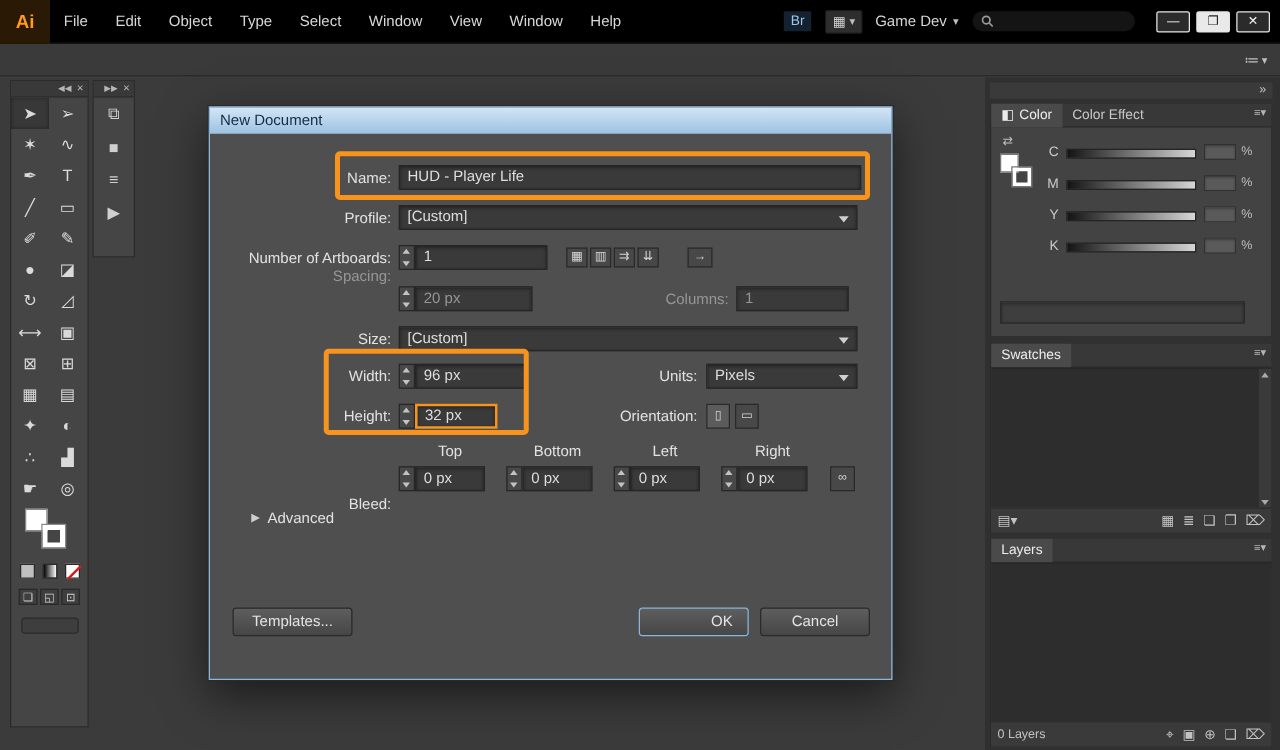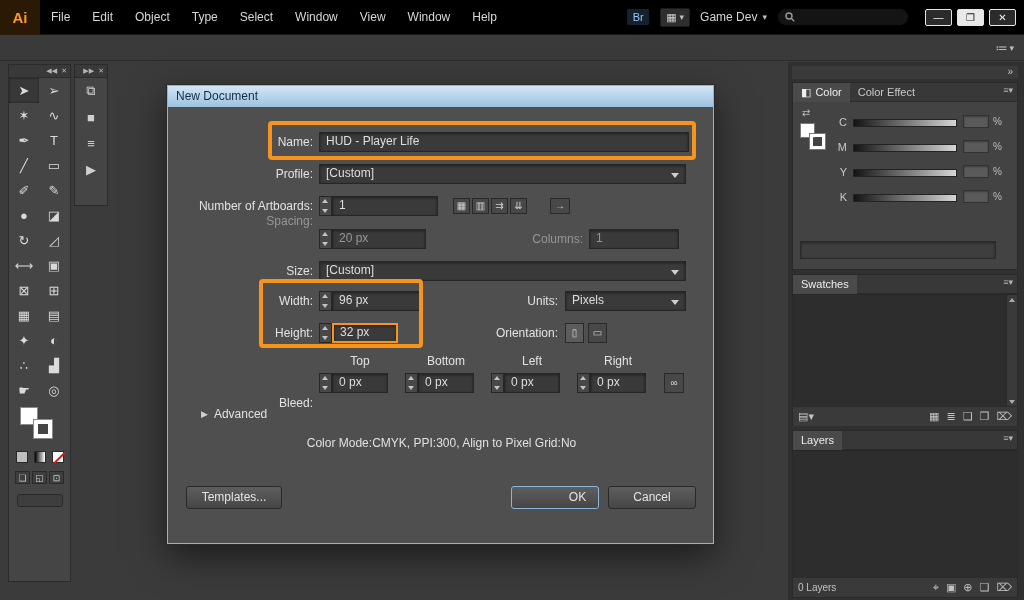--- a/index.html
+++ b/index.html
@@ -284,21 +284,20 @@
         <b class="dn"></b>
       </div>
     <div class="fld" style="left:422px;top:287px;width:56px;">0 px</div>
     <div class="ibtn" style="left:496px;top:287px;width:20px;height:20px;line-height:18px;">∞</div>
 
     <div class="adv">
       <span class="tri">▶</span>
       <span>Advanced</span>
     </div>
 
-    <div class="info">Color Mode:CMYK, PPI:300, Align to Pixel Grid:No</div>
 
     <div class="btn" style="left:18px;top:400px;width:96px;">Templates...</div>
     <div class="btn default" style="left:343px;top:400px;width:88px;padding-left:45px;">OK</div>
     <div class="btn" style="left:440px;top:400px;width:88px;">Cancel</div>
   </div>
 
   <div class="annot" style="left:268px;top:121px;width:428px;height:39px;"></div>
   <div class="annot" style="left:259px;top:279px;width:164px;height:69px;"></div>
 
   <div class="rdock-bg"></div>

